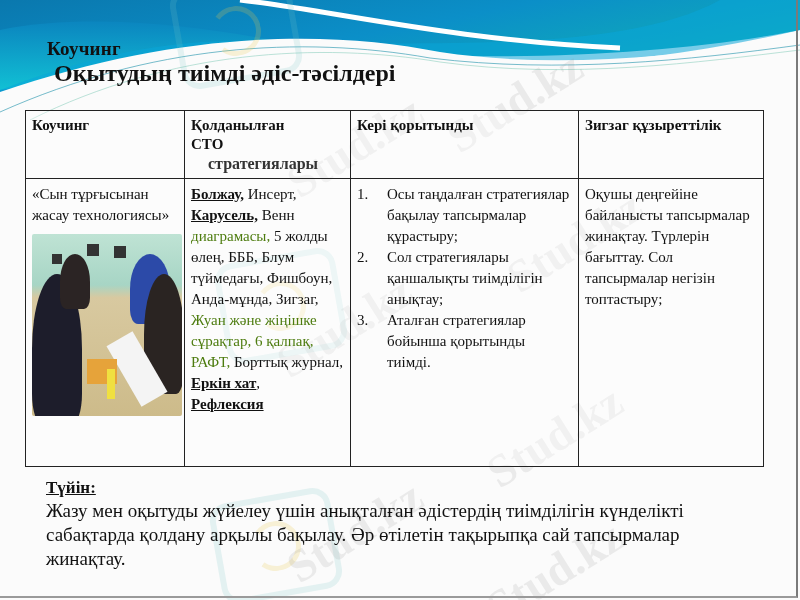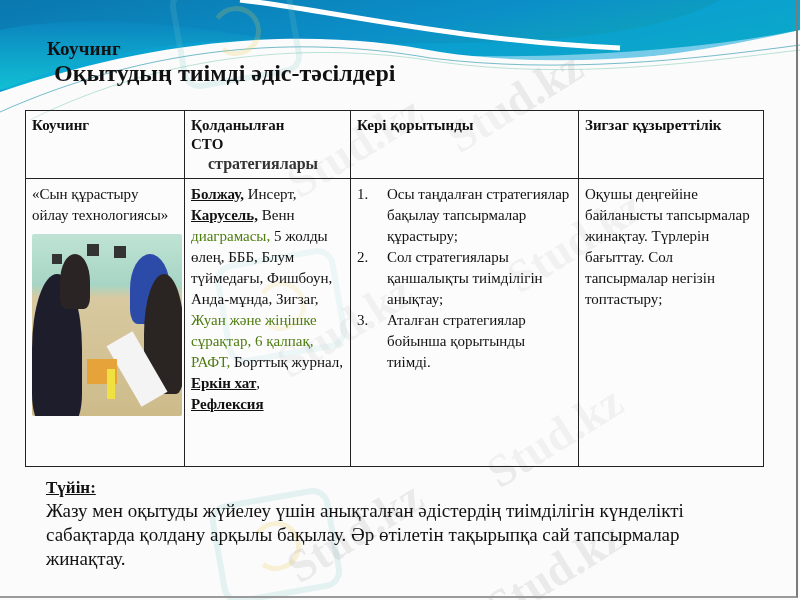--- a/index.html
+++ b/index.html
@@ -90,21 +90,21 @@
     <th>
       <div>Қолданылған</div>
       <div>СТО</div>
       <div style="color:#333;font-size:16px;margin-left:17px;">стратегиялары</div>
     </th>
     <th>Кері қорытынды</th>
     <th>Зигзаг құзыреттілік</th>
   </tr>
   <tr>
     <td>
-      <div>«Сын құрастыру ойлау технологиясы»</div>
+      <div>«Сын тұрғысынан жасау технологиясы»</div>
       <div class="photo">
         <div class="p" style="left:0;top:40px;width:50px;height:150px;background:#1d1d2b;"></div>
         <div class="p" style="left:28px;top:20px;width:30px;height:55px;background:#2b2424;"></div>
         <div class="p" style="left:98px;top:20px;width:40px;height:70px;background:#2c4aa8;"></div>
         <div class="p" style="left:112px;top:40px;width:40px;height:120px;background:#2a2422;"></div>
         <div style="position:absolute;left:90px;top:100px;width:30px;height:70px;background:#f4f4f4;transform:rotate(-30deg);"></div>
         <div style="position:absolute;left:55px;top:125px;width:30px;height:25px;background:#e6a33a;"></div>
         <div style="position:absolute;left:75px;top:135px;width:8px;height:30px;background:#f0e040;"></div>
         <div style="position:absolute;left:20px;top:20px;width:10px;height:10px;background:#333;"></div>
         <div style="position:absolute;left:55px;top:10px;width:12px;height:12px;background:#333;"></div>

